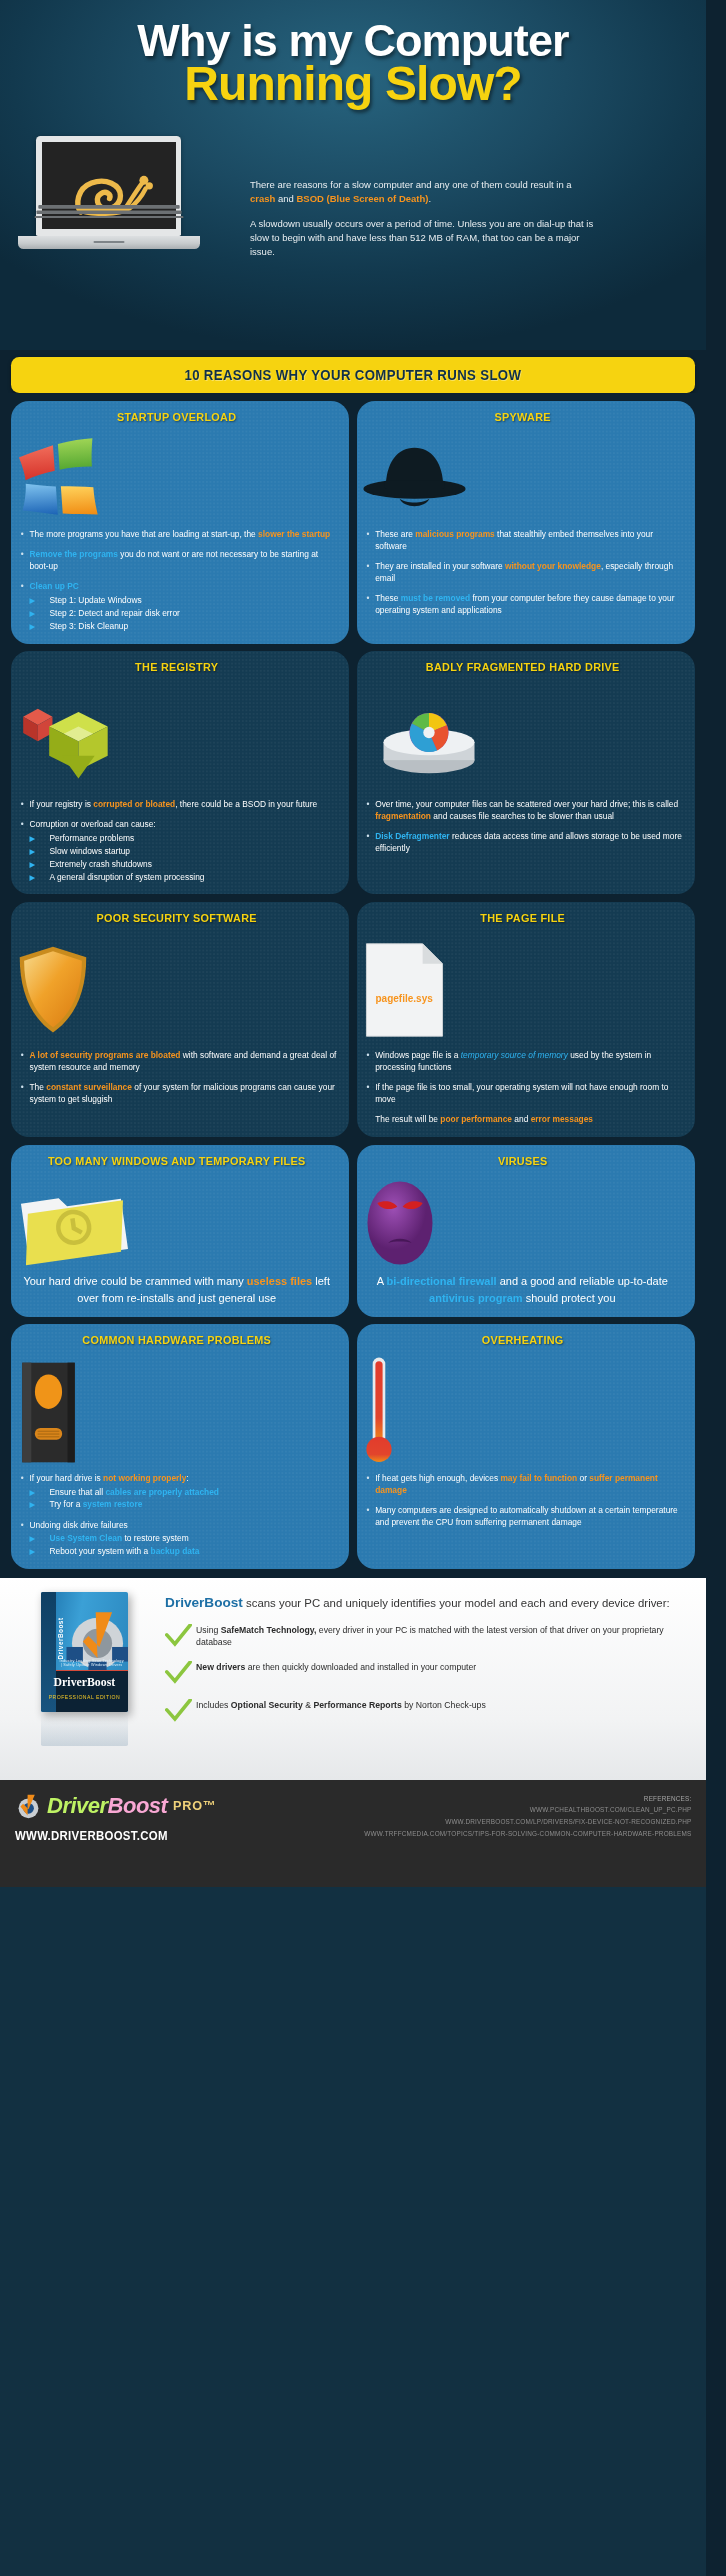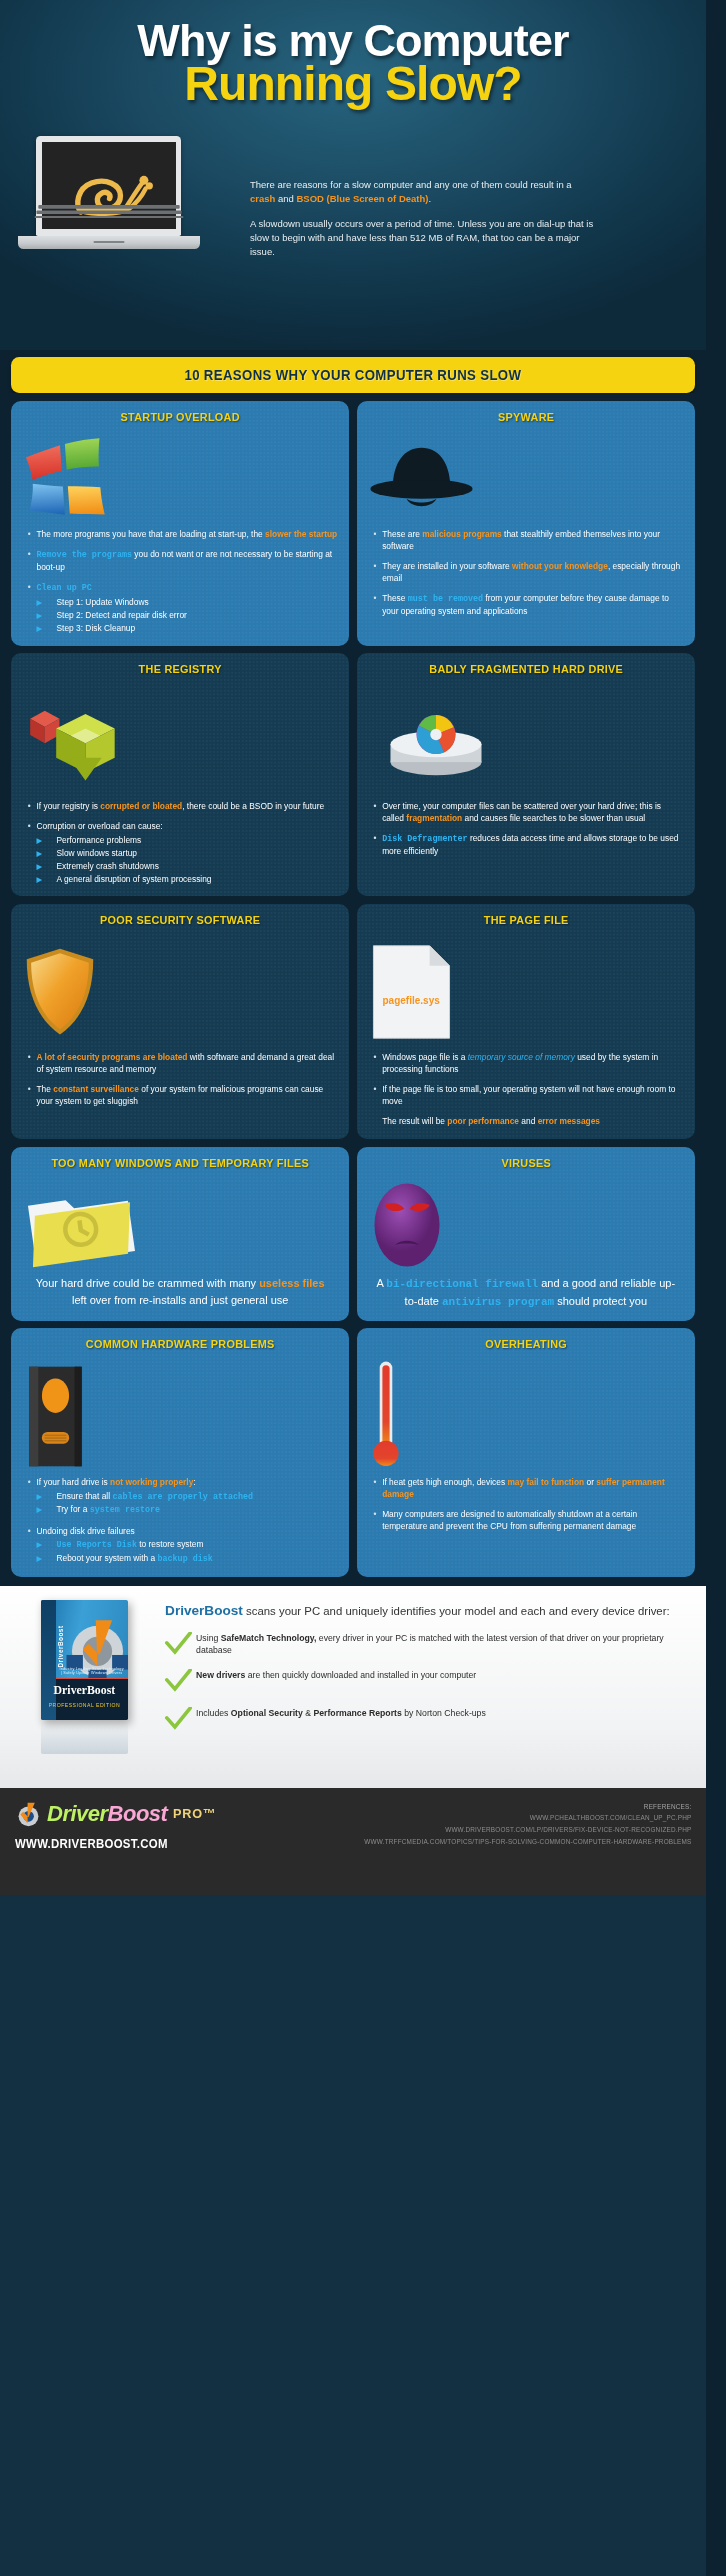--- a/index.html
+++ b/index.html
@@ -98,22 +98,22 @@
 
   
   .grid {
     background: #0d2230;
     padding: 7.3px 11px 9px 11px;
     display: grid;
     grid-template-columns: 1fr 1fr;
     gap: 7.3px;
   }
   .card {
-    border-radius: 10px;
-    padding: 9px 11px 11px 11px;
+    border-radius: 18px;
+    padding: 9px 11px 11px 4px;
     position: relative;
     background-image:
       radial-gradient(rgba(255,255,255,.045) 0.9px, transparent 0.9px);
     background-size: 3.6px 3.6px;
   }
   .card.blue-light { background-color: #2b7ab0; }
   .card.blue-dark  { background-color: #143b52; }
 
   .card-title {
     text-align: center;
@@ -135,21 +135,21 @@
   .bullets li { list-style: none; display: flex; margin-bottom: 8.2px; }
   .bullets li:last-child { margin-bottom: 0; }
   .bul-dot { width: 14.5px; flex: 0 0 14.5px; text-align: center; color: #cfe2ee; }
   .bul-txt { flex: 1; }
   .sub { list-style: none; margin-top: 1.8px; }
   .sub li { display: flex; margin-bottom: 0.9px; }
   .sub .arrow { width: 20px; flex: 0 0 20px; color: #2fb3f0; font-size: 7.3px; line-height: 1.6; }
   .centered-text { font-size: 11px; line-height: 1.5; text-align: center; padding: 0 7.3px; }
 
   .o { color: #f7941e; font-weight: bold; }
-  .c { color: #2fb3f0; font-weight: bold; font-family: Liberation Mono, monospace; }
+  .c { color: #2fb3f0; font-weight: bold; }
   .ci { color: #2fb3f0; font-style: italic; font-weight: normal; }
 
   
   .win-logo { width: 84px; height: 78px; position: relative; transform: rotate(-4deg); }
 
   .spy { position: relative; width: 107px; height: 84px; }
 
   .registry-art { width: 109px; height: 91px; }
 
   .disk { width: 136px; height: 78px; position: relative; }
@@ -580,25 +580,25 @@
                 </li>
           </ul>
         </span>
           </li>
         <li>
             <span class="bul-dot">•</span>
             <span class="bul-txt"><span>Undoing disk drive failures</span>
           <ul class="sub">
             <li>
                   <span class="arrow">▶</span>
-                  <span><span class="c">Use Reports Disk</span> to restore system</span>
-                </li>
-            <li>
-                  <span class="arrow">▶</span>
-                  <span>Reboot your system with a <span class="c">backup disk</span></span>
+                  <span><span class="c">Use System Clean</span> to restore system</span>
+                </li>
+            <li>
+                  <span class="arrow">▶</span>
+                  <span>Reboot your system with a <span class="c">backup data</span></span>
                 </li>
           </ul>
         </span>
           </li>
       </ul>
     </div>
 
     <div class="card blue-light">
       <div class="card-title">OVERHEATING</div>
       <div class="card-art tall">

